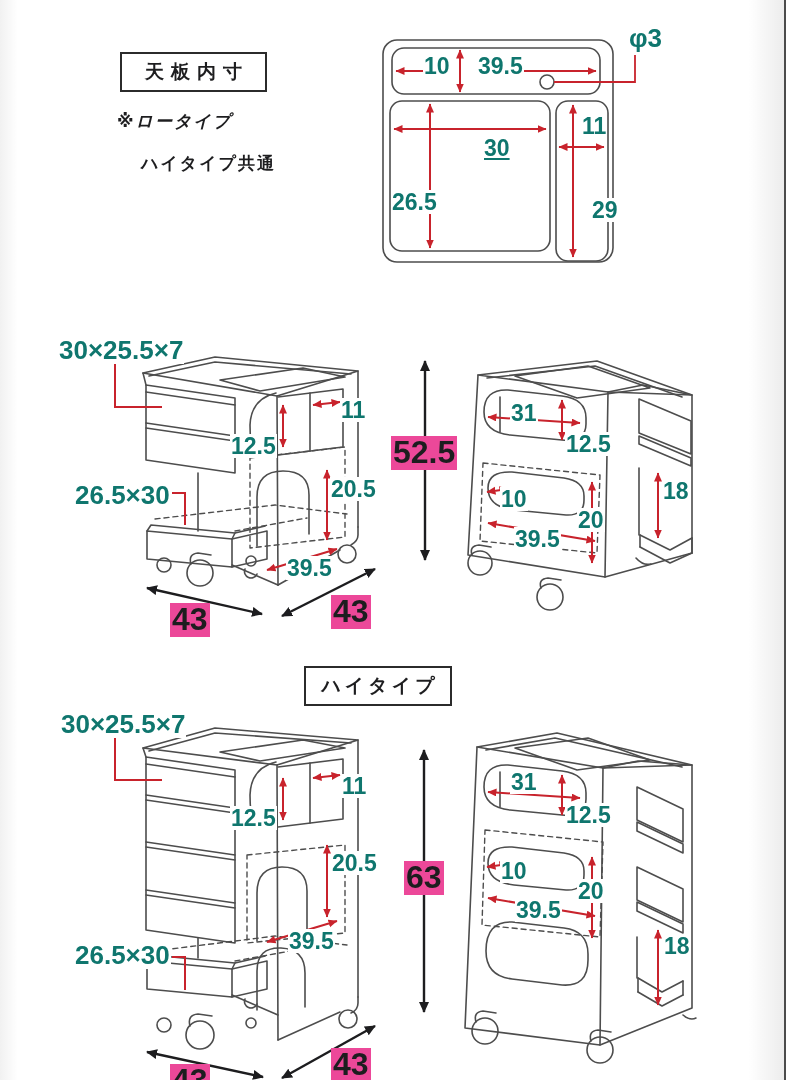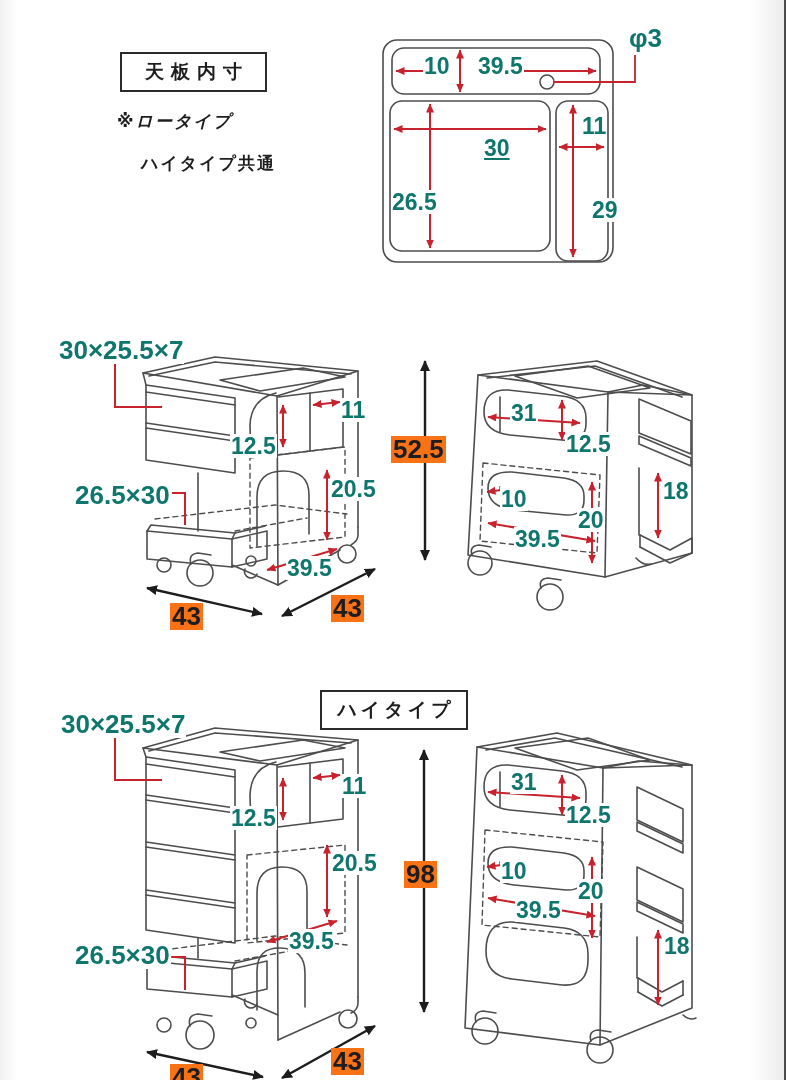--- a/index.html
+++ b/index.html
@@ -13,22 +13,22 @@
   .edge-line{position:absolute;left:784px;top:0;width:2px;height:100%;background:#4b4b4b;}
   svg{position:absolute;overflow:visible;}
   .art{stroke:#4d4d4d;stroke-width:1.6;fill:none;stroke-linecap:round;stroke-linejoin:round;}
   .dsh{stroke-dasharray:5 4;stroke-width:1.4;}
   .red{stroke:#c8232c;stroke-width:2;fill:none;}
   .redthin{stroke:#c8232c;stroke-width:1.8;fill:none;}
   .blk{stroke:#1d1d1f;stroke-width:2.4;fill:none;}
   .dim{position:absolute;color:#0f766e;font-size:23px;font-weight:bold;line-height:1.05;
        white-space:nowrap;background:#fff;padding:0 1px;z-index:5;}
   .dim.lg{font-size:26px;}
-  .dimk{position:absolute;color:#1d1d1f;font-size:26px;font-weight:bold;line-height:1.05;
-       white-space:nowrap;background:#f97316;padding:0 2px;z-index:5;}
+  .dimk{position:absolute;color:#1d1d1f;font-size:32px;font-weight:bold;line-height:1.05;
+       white-space:nowrap;background:#ec4899;padding:0 2px;z-index:5;}
   .tbox{position:absolute;border:2px solid #2b2b2b;background:#fff;color:#1d1d1f;
         display:flex;align-items:center;justify-content:center;
         font-size:19px;font-weight:bold;letter-spacing:7px;text-indent:7px;z-index:6;}
   .note{position:absolute;color:#1d1d1f;font-size:17px;font-weight:bold;letter-spacing:2px;white-space:nowrap;}
 </style>
 </head>
 <body>
 <div id="page">
 
 <div class="tbox" style="left:120px;top:52px;width:143px;height:36px;">天板内寸</div>
@@ -164,21 +164,21 @@
   </g>
 </svg>
 <div class="dimk" style="left:391px;top:436px;">52.5</div>
 <div class="dim" style="left:510px;top:401px;">31</div>
 <div class="dim" style="left:565px;top:432px;">12.5</div>
 <div class="dim" style="left:500px;top:487px;">10</div>
 <div class="dim" style="left:577px;top:508px;">20</div>
 <div class="dim" style="left:514px;top:527px;">39.5</div>
 <div class="dim" style="left:662px;top:479px;">18</div>
 
-<div class="tbox" style="left:320px;top:666px;width:144px;height:36px;letter-spacing:4px;text-indent:4px;margin-top:24px;">ハイタイプ</div>
+<div class="tbox" style="left:304px;top:666px;width:144px;height:36px;letter-spacing:4px;text-indent:4px;">ハイタイプ</div>
 
 <svg style="left:45px;top:705px;" width="370" height="375" viewBox="0 0 370 375">
   <g class="art">
     <path d="M98,43 L170,23 L313,35 L232,60 Z"></path>
     <path d="M175,47 L258,35 L300,43 L215,56 Z"></path>
     <path d="M104,46 L170,28 L306,38"></path>
     <path d="M98,43 L101,52"></path>
     <path d="M101,52 L190,65 L190,238 L101,225 Z"></path>
     <path d="M101,59 L190,72"></path>
     <path d="M101,90 L190,103"></path>
@@ -266,21 +266,21 @@
     <line x1="172" y1="60" x2="172" y2="100" marker-start="url(#mr)" marker-end="url(#mr)"></line>
     <line x1="97" y1="152" x2="118" y2="149" marker-start="url(#mr)" marker-end="url(#mr)"></line>
     <line x1="202" y1="142" x2="202" y2="223" marker-start="url(#mr)" marker-end="url(#mr)"></line>
     <line x1="98" y1="183" x2="205" y2="201" marker-start="url(#mr)" marker-end="url(#mr)"></line>
     <line x1="268" y1="215" x2="268" y2="290" marker-start="url(#mr)" marker-end="url(#mr)"></line>
   </g>
   <g class="blk">
     <line x1="34" y1="35" x2="34" y2="297" marker-start="url(#mb)" marker-end="url(#mb)"></line>
   </g>
 </svg>
-<div class="dimk" style="left:404px;top:861px;">98</div>
+<div class="dimk" style="left:404px;top:861px;">63</div>
 <div class="dim" style="left:510px;top:770px;">31</div>
 <div class="dim" style="left:565px;top:803px;">12.5</div>
 <div class="dim" style="left:500px;top:859px;">10</div>
 <div class="dim" style="left:577px;top:879px;">20</div>
 <div class="dim" style="left:515px;top:898px;">39.5</div>
 <div class="dim" style="left:663px;top:934px;">18</div>
 
 <div class="edge-left"></div>
 <div class="edge-right"></div>
 <div class="edge-line"></div>

